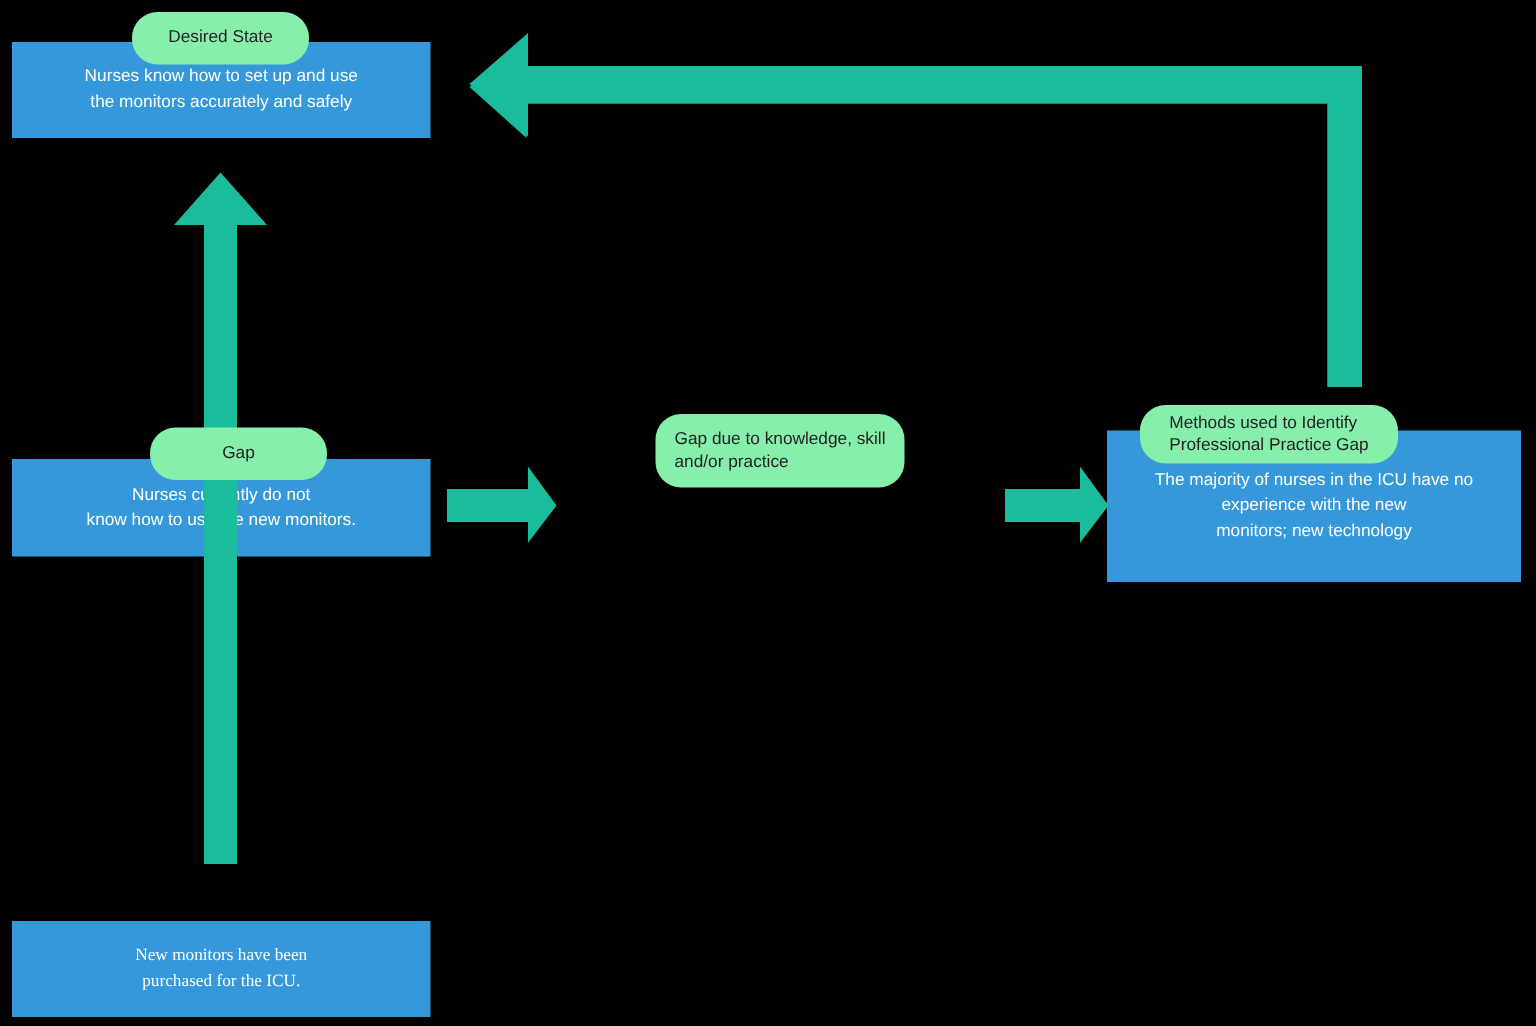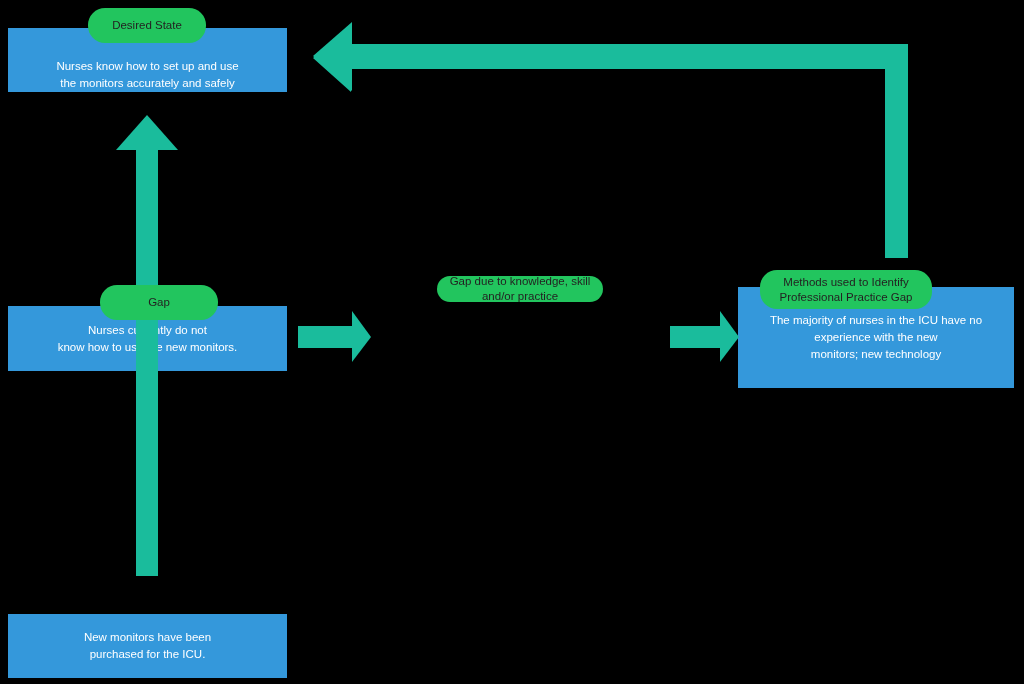--- a/index.html
+++ b/index.html
@@ -30,26 +30,26 @@
     color: #ffffff;
     font-size: 11.5px;
     line-height: 17px;
     white-space: pre-line;
     padding: 0 8px;
   }
 
   
   .pill {
     position: absolute;
-    background: #22c55e;
+    background: #86efac;
     border-radius: 17px;
     display: flex;
     align-items: center;
     justify-content: center;
-    text-align: center;
+    text-align: left;
     box-sizing: border-box;
     z-index: 5;
   }
   .pill-text {
     color: #231f20;
     font-size: 11.5px;
     line-height: 15px;
     white-space: pre-line;
     padding: 0 10px;
     font-weight: 400;
@@ -60,30 +60,30 @@
     position: absolute;
     left: 0;
     top: 0;
     width: 1024px;
     height: 684px;
     z-index: 1;
     pointer-events: none;
   }
 
   
-  #box-desired   { left: 8px;   top: 28px;  width: 279px; height: 64px; align-items: flex-end; }
+  #box-desired   { left: 8px;   top: 28px;  width: 279px; height: 64px; }
   #box-gap       { left: 8px;   top: 306px; width: 279px; height: 65px; }
-  #box-current   { left: 8px;   top: 614px; width: 279px; height: 64px; }
+  #box-current   { left: 8px;   top: 614px; width: 279px; height: 64px; font-family: Liberation Serif, serif; }
   #box-center    { left: 379px; top: 293px; width: 281px; height: 126px; }
   #box-methods   { left: 738px; top: 287px; width: 276px; height: 101px; }
 
   #pill-desired  { left: 88px;  top: 8px;   width: 118px; height: 35px; }
   #pill-gap      { left: 100px;  top: 285px; width: 118px; height: 35px; }
   #pill-current  { left: 88px;  top: 593px; width: 118px; height: 35px; }
-  #pill-center   { left: 437px; top: 276px; width: 166px; height: 26px; }
+  #pill-center   { left: 437px; top: 276px; width: 166px; height: 49px; }
   #pill-methods  { left: 760px; top: 270px; width: 172px; height: 39px; }
 </style>
 </head>
 <body>
 
 <div id="canvas">
 
   <svg id="arrows" viewBox="0 0 1024 684" width="1024" height="684">
 
     <polygon fill="#1abc9c" points="908,258 885,258 885,44 908,44 908,69 351,69 351,92 313,58 351,24 351,44 908,44"></polygon>

